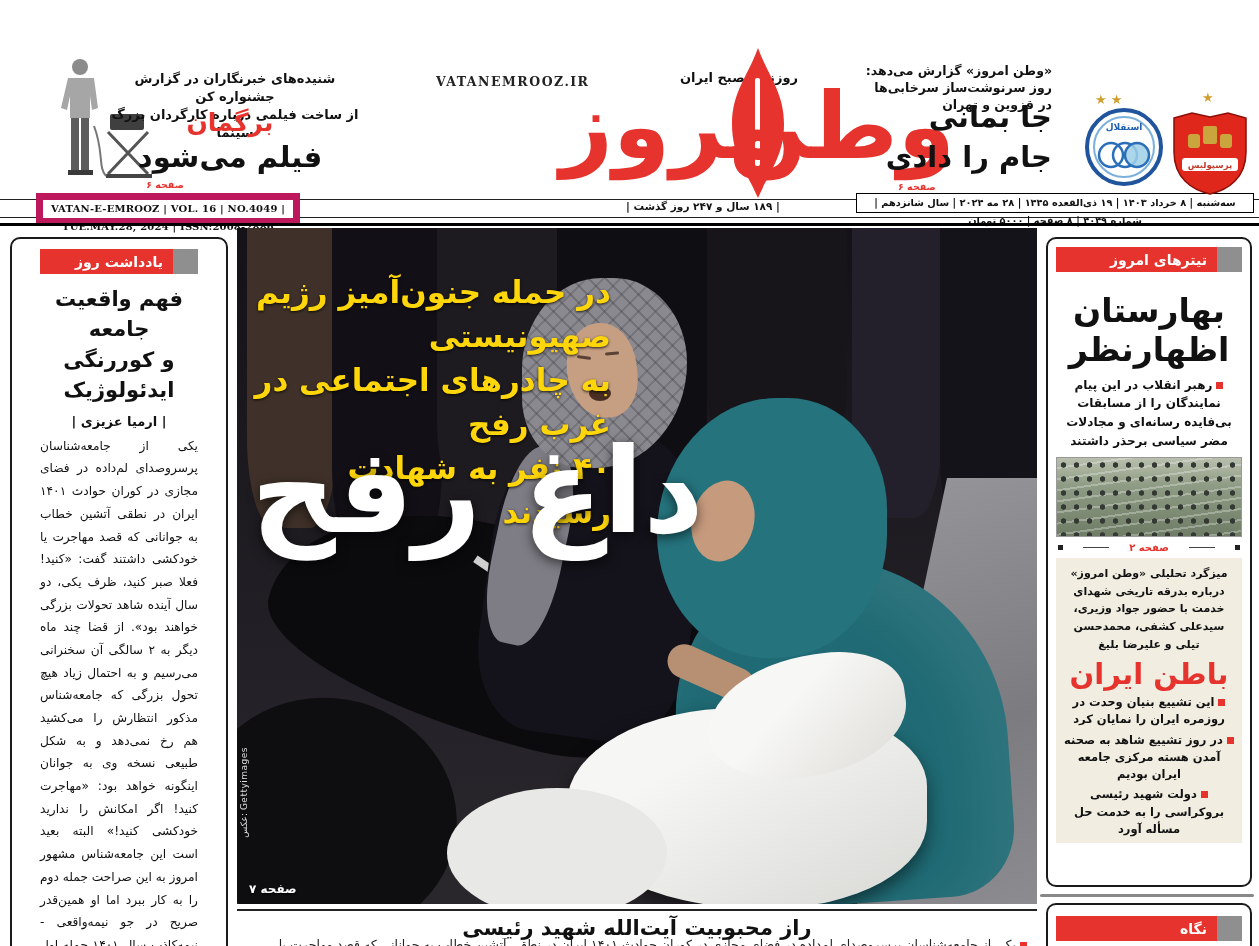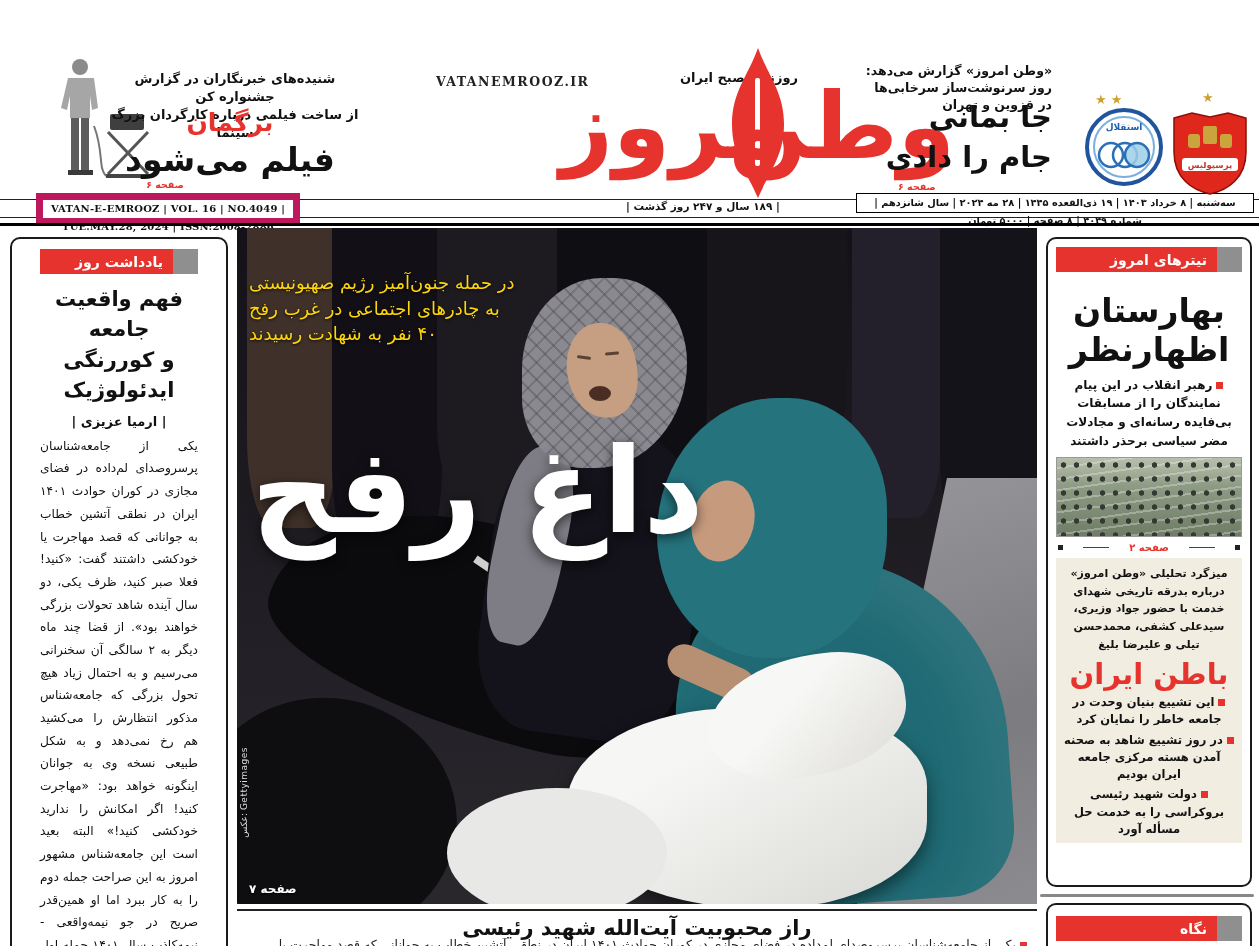--- a/index.html
+++ b/index.html
@@ -2,21 +2,21 @@
 <html lang="fa" dir="rtl"><head>
 <meta charset="utf-8">
 <style>
   html,body{margin:0;padding:0;background:#e8e8e8;}
   #page{position:relative;width:1259px;height:946px;background:#ffffff;overflow:hidden;
         font-family:"DejaVu Sans",sans-serif;color:#111;direction:rtl;}
   .abs{position:absolute;}
   
   #berg-kicker{left:110px;top:70px;width:250px;text-align:center;font-size:13px;font-weight:bold;line-height:18px;}
   #berg-red{left:110px;top:108px;width:240px;text-align:center;font-size:25px;font-weight:900;color:#e6332d;}
-  #berg-black{left:110px;top:140px;width:240px;text-align:center;font-size:33px;font-weight:900;}
+  #berg-black{left:110px;top:140px;width:240px;text-align:center;font-size:29px;font-weight:900;}
   #berg-page{left:140px;top:179px;width:50px;text-align:center;font-size:9.5px;font-weight:bold;color:#e6332d;}
   #en-strip{left:36px;top:193px;width:250px;height:18px;border:7px solid #be185d;background:#fff;
             font-family:"DejaVu Serif",serif;font-size:10px;font-weight:bold;line-height:18px;
             text-align:center;direction:ltr;letter-spacing:.2px;}
   #mast-url{left:436px;top:74px;font-family:"DejaVu Serif",serif;font-size:12.5px;font-weight:bold;
             letter-spacing:1.5px;color:#222;direction:ltr;}
   #mast-tag{left:680px;top:70px;font-size:13px;font-weight:bold;}
   #logo{left:560px;top:48px;width:395px;height:150px;}
   #logo .w{position:absolute;top:14px;font-size:92px;font-weight:900;color:#e6332d;line-height:130px;}
   #logo .w1{right:0;}
@@ -95,22 +95,22 @@
   #tw-face{position:absolute;left:455px;top:252px;width:62px;height:82px;background:#c69a7d;border-radius:50%;transform:rotate(14deg);}
   #tw-body{position:absolute;left:440px;top:330px;width:330px;height:346px;background:#1f6a74;
            border-radius:45% 55% 20% 30%;transform:rotate(-4deg);box-shadow:inset -30px 20px 60px rgba(255,255,255,.08);}
   #tw-arm{position:absolute;left:428px;top:428px;width:92px;height:34px;background:#b78f73;border-radius:20px;transform:rotate(24deg);}
   .shroud{position:absolute;background:#efefec;}
   #sh1{left:330px;top:480px;width:360px;height:200px;border-radius:55% 45% 50% 60%;
        background:linear-gradient(150deg,#f6f6f4 30%,#d8d8d5 100%);box-shadow:0 8px 18px rgba(0,0,0,.5);}
   #sh2{left:210px;top:560px;width:220px;height:130px;border-radius:50%;background:#e8e8e6;}
   #sh3{left:470px;top:428px;width:200px;height:120px;border-radius:60% 40% 55% 45%;transform:rotate(-8deg);
        background:linear-gradient(140deg,#f7f7f5 40%,#dddcd8 100%);}
-  #ph-kicker{position:absolute;left:12px;top:42px;width:362px;text-align:left;color:#ffd60a;
-             font-size:18px;font-weight:400;line-height:1.42;text-shadow:0 1px 3px rgba(0,0,0,.85);}
+  #ph-kicker{position:absolute;left:12px;top:42px;width:362px;text-align:right;color:#ffd60a;
+             font-size:31px;font-weight:700;line-height:1.42;text-shadow:0 1px 3px rgba(0,0,0,.85);}
   #ph-title{position:absolute;left:14px;top:196px;white-space:nowrap;color:#fff;font-size:118px;font-weight:900;
             letter-spacing:-2px;line-height:1.15;text-shadow:0 3px 12px rgba(0,0,0,.6);}
   #ph-page{position:absolute;left:12px;bottom:8px;color:#fff;font-size:12px;font-weight:bold;text-shadow:0 1px 2px #000;}
   #ph-credit{position:absolute;left:2px;bottom:66px;writing-mode:vertical-rl;transform:rotate(180deg);
              color:#ddd;font-size:9px;letter-spacing:.5px;direction:ltr;}
   
   #bot-rule{left:237px;top:909px;width:800px;height:2px;background:#222;}
   #bot-title{left:237px;top:916px;width:800px;text-align:center;font-size:21px;font-weight:900;}
   #bot-teaser{left:247px;top:938px;width:780px;height:8px;overflow:hidden;font-size:12.5px;line-height:14px;color:#222;}
 </style>
@@ -246,21 +246,21 @@
     <div class="pgdiv">
       <span class="sq"></span>
         <span class="ln"></span>
       <span class="lb">صفحه ۲</span>
       <span class="ln"></span>
         <span class="sq"></span>
     </div>
     <div id="batin-box">
       <div id="batin-kicker">میزگرد تحلیلی «وطن امروز» درباره بدرقه تاریخی شهدای خدمت با حضور جواد وزیری، سیدعلی کشفی، محمدحسن تیلی و علیرضا بلیغ</div>
       <div id="batin-title">باطن ایران</div>
-      <div class="batin-blt"><span class="mark"></span><span>این تشییع بنیان وحدت در جامعه خاطر را نمایان کرد</span></div>
+      <div class="batin-blt"><span class="mark"></span><span>این تشییع بنیان وحدت در روزمره ایران را نمایان کرد</span></div>
       <div class="batin-blt"><span class="mark"></span><span>در روز تشییع شاهد به صحنه آمدن هسته مرکزی جامعه ایران بودیم</span></div>
       <div class="batin-blt"><span class="mark"></span><span>دولت شهید رئیسی بروکراسی را به خدمت حل مسأله آورد</span></div>
 
     </div>
 
   </div>
 
   <div class="abs" id="gray-sep"></div>
   <div class="abs" id="negah-box">
     <div class="secbar">

